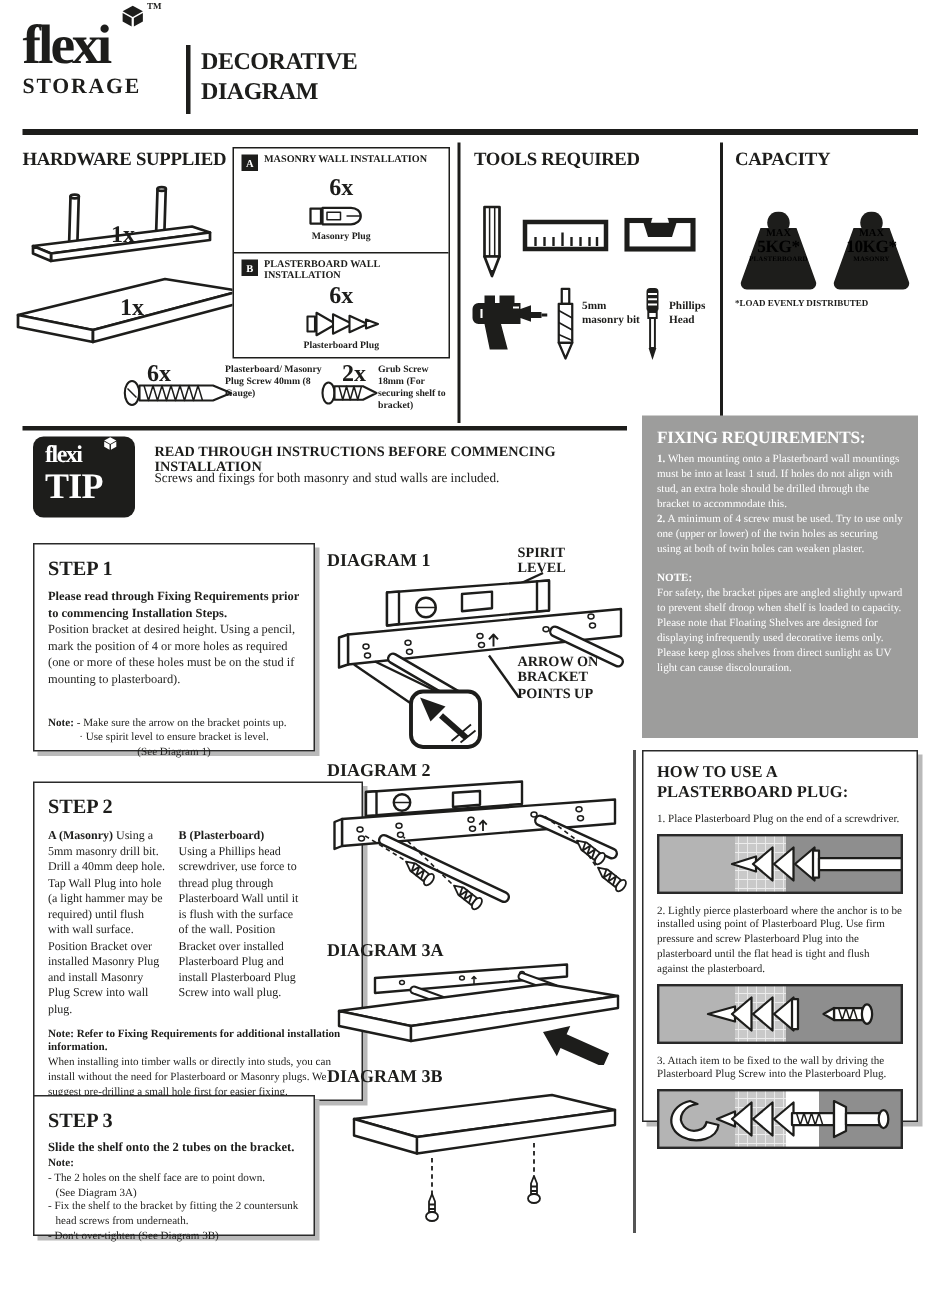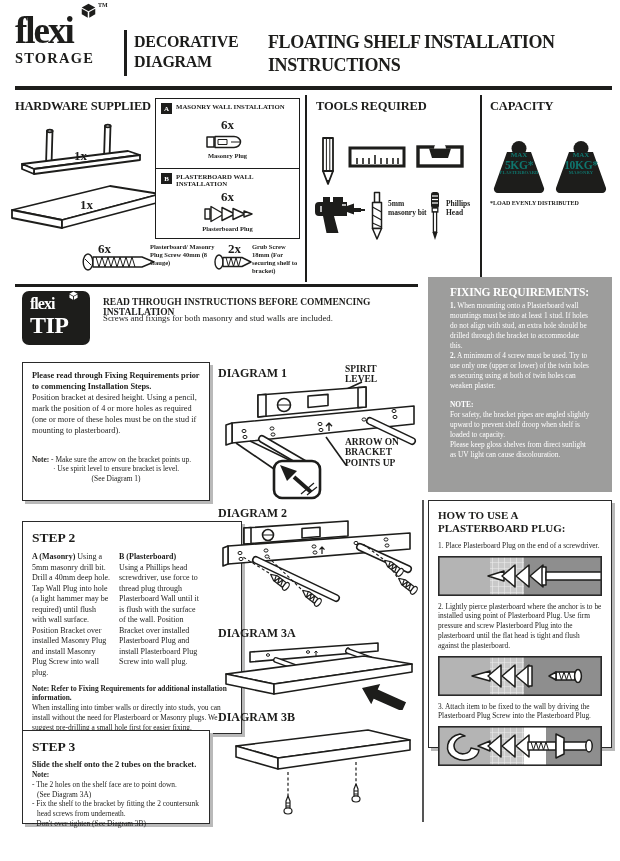--- a/index.html
+++ b/index.html
@@ -2,40 +2,40 @@
 <html><head>
 <meta charset="utf-8">
 <style>
   *{margin:0;padding:0;box-sizing:border-box}
   html,body{background:#fff}
   .page{position:relative;width:620px;height:861px;background:#fff;overflow:hidden;
         font-family:Liberation Serif, serif;color:#1d1d1b}
   .abs{position:absolute}
   .rule{background:#1d1d1b}
   .sec-h{font-size:12.5px;font-weight:700;letter-spacing:-.2px;white-space:nowrap}
-  .qty{font-size:13px;font-weight:700}
+  .qty{font-size:16px;font-weight:700}
   .caption{font-size:6.5px;font-weight:700;line-height:1.25}
   .box{border:1.5px solid #2a2a2a;background:#fff;box-shadow:3px 3px 0 #b9b9b9;padding:8px 9px}
   .step-h{font-size:13.5px;font-weight:700;margin-bottom:6px}
   .lead{font-size:8.3px;font-weight:700;line-height:1.32}
   .body-t{font-size:8.3px;line-height:1.32}
   .note{font-size:7.4px;line-height:1.32}
   .hang{text-indent:-5px;padding-left:5px}
   .diag-h{font-size:12px;font-weight:700;white-space:nowrap}
   .d-label{font-size:9.5px;font-weight:700;line-height:1.1}
-  .gray-panel{background:#9d9d9c;color:#fff;padding:9px 22px}
+  .gray-panel{background:#9d9d9c;color:#fff;padding:9px 10px}
   .gray-panel .gp-h{font-size:11.5px;font-weight:700;letter-spacing:-.2px;margin-bottom:3px}
   .gray-panel .gp-t{font-size:7.4px;line-height:1.35}
   .howto-h{font-size:11px;font-weight:700;line-height:1.18}
   .howto-t{font-size:7.4px;line-height:1.32;margin-top:6px}
   .badge{width:11px;height:11px;background:#1d1d1b;color:#fff;font-size:7px;font-weight:700;
          display:inline-flex;align-items:center;justify-content:center;flex:0 0 auto}
   .abox-title{font-size:6.8px;font-weight:700;line-height:1.1}
   .center{text-align:center}
-  .wt-text{position:absolute;left:0;top:11px;width:100%;text-align:center;color:#0f766e;line-height:1.05}
+  .wt-text{position:absolute;left:0;top:11px;width:100%;text-align:center;color:#000000;line-height:1.05}
   .wt-max{font-size:7px;font-weight:700}
   .wt-kg{font-size:11.5px;font-weight:700;letter-spacing:-.3px}
   .wt-sub{font-size:4.6px;font-weight:700;letter-spacing:.1px}
   .tool-lbl{font-size:7.5px;font-weight:700;line-height:1.15}
   svg{display:block}
 </style>
 </head>
 <body>
 
 <div class="page">
@@ -49,24 +49,20 @@
         <polygon points="19,7.5 11,12 11,19.5 19,15" fill="#1d1d1b"></polygon>
       </svg>
       <div class="abs" style="left:83px;top:-10px;font-size:6px;font-weight:700">TM</div>
       <div style="font-size:14.5px;font-weight:700;letter-spacing:1.2px;margin-top:1px">STORAGE</div>
     </div>
   </div>
   <div class="abs rule" style="left:124px;top:30px;width:3px;height:46px"></div>
   <div class="abs" style="left:134px;top:32px;font-size:16px;font-weight:700;line-height:1.28;letter-spacing:-.3px">
     <div>DECORATIVE</div>
     <div>DIAGRAM</div>
-  </div>
-  <div class="abs" style="left:268px;top:31px;font-size:18px;font-weight:700;line-height:1.3;letter-spacing:-.4px">
-    <div>FLOATING SHELF INSTALLATION</div>
-    <div>INSTRUCTIONS</div>
   </div>
   <div class="abs rule" style="left:15px;top:86px;width:597px;height:3.5px"></div>
 
   <div class="abs sec-h" style="left:15px;top:99px">HARDWARE SUPPLIED</div>
 
   <svg class="abs" style="left:18px;top:122px" width="130" height="60" viewBox="0 0 130 60">
     <g stroke="#1d1d1b" fill="#fff" stroke-width="1.8" stroke-linejoin="round">
       <polygon points="29,9 34.5,9 33.5,43 28,43"></polygon>
         <ellipse cx="31.8" cy="9" rx="2.8" ry="1.3"></ellipse>
       <polygon points="87,4 92.5,4 91.5,36 86,36"></polygon>
@@ -253,24 +249,26 @@
   </div>
   <div class="abs" style="left:103px;top:297px;width:315px;font-size:9.5px;font-weight:700">READ THROUGH INSTRUCTIONS BEFORE COMMENCING INSTALLATION</div>
   <div class="abs" style="left:103px;top:313px;width:315px;font-size:8.8px">Screws and fixings for both masonry and stud walls are included.</div>
 
   <div class="abs gray-panel" style="left:428px;top:277px;width:184px;height:215px">
     <div class="gp-h">FIXING REQUIREMENTS:</div>
     <div class="gp-t"><b>1.</b> <span>When mounting onto a Plasterboard wall mountings must be into at least 1 stud. If holes do not align with stud, an extra hole should be drilled through the bracket to accommodate this.</span></div>
     <div class="gp-t"><b>2.</b> <span>A minimum of 4 screw must be used. Try to use only one (upper or lower) of the twin holes as securing using at both of twin holes can weaken plaster.</span></div>
     <div class="gp-t" style="margin-top:9px;font-weight:700">NOTE:</div>
     <div class="gp-t">For safety, the bracket pipes are angled slightly upward to prevent shelf droop when shelf is loaded to capacity.</div>
+    <div class="gp-t">Please note that Floating Shelves are designed for displaying infrequently used decorative items only.</div>
     <div class="gp-t">Please keep gloss shelves from direct sunlight as UV light can cause discolouration.</div>
   </div>
 
   <div class="abs box" style="left:22px;top:362px;width:188px;height:139px">
+    <div class="step-h">STEP 1</div>
     <div class="lead">Please read through Fixing Requirements prior to commencing Installation Steps.</div>
     <div class="body-t">Position bracket at desired height. Using a pencil, mark the position of 4 or more holes as required (one or more of these holes must be on the stud if mounting to plasterboard).</div>
     <div class="note" style="margin-top:18px"><b>Note:</b> <span>- Make sure the arrow on the bracket points up.</span></div>
     <div class="note center">· Use spirit level to ensure bracket is level.</div>
     <div class="note center">(See Diagram 1)</div>
   </div>
 
   <div class="abs box" style="left:22px;top:521px;width:220px;height:213px">
     <div class="step-h">STEP 2</div>
     <div style="display:flex;gap:7px">

